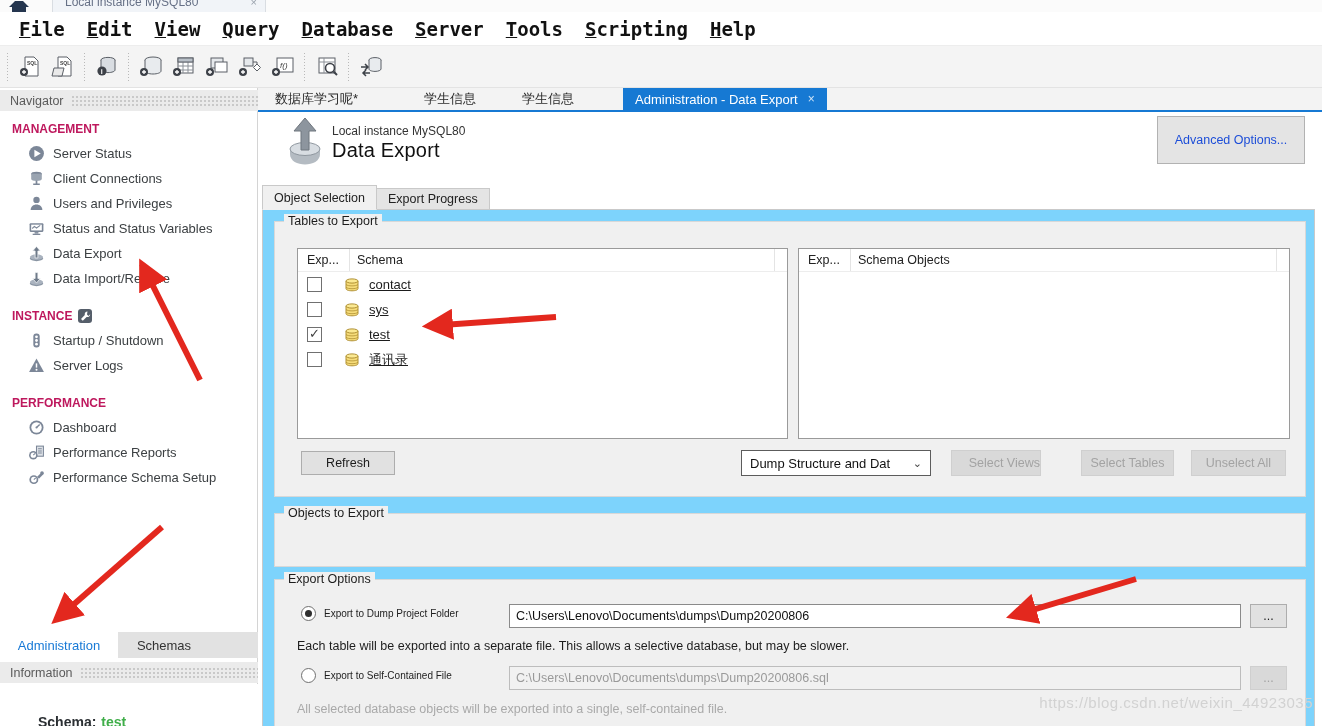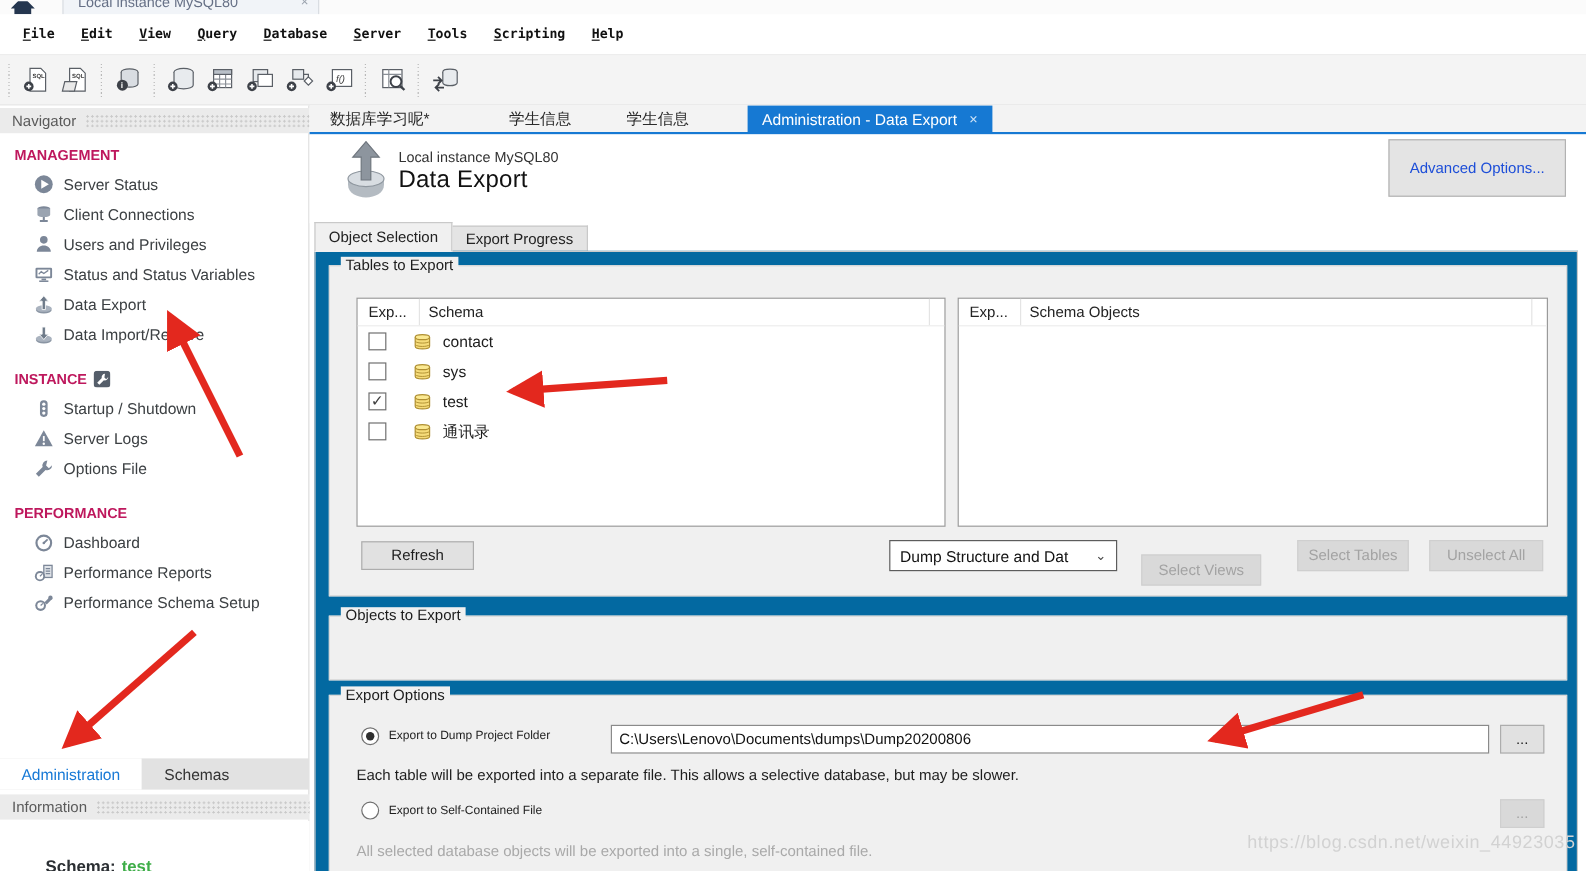--- a/index.html
+++ b/index.html
@@ -9,21 +9,21 @@
   
   .titlebar{position:absolute;left:0;top:0;width:1322px;height:12px;background:#fbfbfb;overflow:hidden;}
   .home-ic{position:absolute;left:8px;top:1px;width:22px;height:11px;}
   .conn-tab{position:absolute;left:52px;top:0;width:212px;height:12px;background:#f1f4f8;
     border-left:1px solid #d9dde2;border-right:1px solid #d9dde2;overflow:hidden;}
   .conn-tab .lbl{position:absolute;left:12px;top:-5px;font-size:12px;color:#667086;white-space:nowrap;}
   .conn-tab .x{position:absolute;right:8px;top:-4px;font-size:11px;color:#9aa2ad;}
 
   
   .menubar{position:absolute;left:0;top:12px;width:1322px;height:33px;background:#fff;display:flex;align-items:center;padding-left:8px;box-sizing:border-box;}
-  .menu-item{font-family:"DejaVu Sans Mono","Liberation Mono",monospace;font-weight:600;font-size:11px;color:#111;padding:3px 11px;cursor:default;}
+  .menu-item{font-family:"DejaVu Sans Mono","Liberation Mono",monospace;font-weight:600;font-size:19px;color:#111;padding:3px 11px;cursor:default;}
   .menu-item u{text-decoration:underline;}
 
   
   .toolbar{position:absolute;left:0;top:45px;width:1322px;height:43px;background:#f4f4f4;border-top:1px solid #ededed;border-bottom:1px solid #e3e3e3;display:flex;align-items:center;box-sizing:border-box;padding-left:2px;}
   .grip{width:5px;height:28px;margin:0 3px;background:repeating-linear-gradient(to bottom,#b9b9b9 0 1px,transparent 1px 3px);background-size:1px 100%;background-repeat:no-repeat;background-position:2px 0;}
   .tbtn{width:33px;height:34px;display:flex;align-items:center;justify-content:center;}
   .tbtn svg{width:26px;height:23px;}
 
   
   .sidebar{position:absolute;left:0;top:88px;width:258px;height:638px;background:#fff;border-right:1px solid #d4d4d4;box-sizing:border-box;}
@@ -57,49 +57,49 @@
   .export-hdr .bigicon{position:absolute;left:26px;top:4px;}
   .export-hdr .conn{position:absolute;left:74px;top:12px;font-size:12px;color:#333;}
   .export-hdr .title{position:absolute;left:74px;top:27px;font-size:20px;color:#111;letter-spacing:0.2px;}
   .adv-btn{position:absolute;right:17px;top:4px;width:146px;height:46px;background:#e4e4e4;border:1px solid #b2b2b2;display:flex;align-items:center;justify-content:center;font-size:12.5px;color:#1d4ed8;}
 
   .page-tabs{position:absolute;left:4px;top:98px;height:24px;display:flex;align-items:flex-end;}
   .page-tab{height:23px;display:flex;align-items:center;padding:0 11px;font-size:12.5px;border:1px solid #c9c9c9;}
   .page-tab.active{background:#f0f0f0;border-bottom:1px solid #f0f0f0;position:relative;z-index:2;}
   .page-tab.idle{background:#e4e4e4;height:20px;border-left:none;}
 
-  .content{position:absolute;left:4px;top:121px;width:1053px;height:517px;background:#0369a1;border:1px solid #c9c9c9;border-bottom:none;box-sizing:border-box;padding-left:48px;}
+  .content{position:absolute;left:4px;top:121px;width:1053px;height:517px;background:#7dd3fc;border:1px solid #c9c9c9;border-bottom:none;box-sizing:border-box;padding-left:48px;}
 
   .group{position:absolute;border:1px solid #d8d8d8;background:#f0f0f0;}
   .group>.glabel{position:absolute;top:-8px;left:9px;background:#f0f0f0;padding:0 4px;font-size:12.5px;color:#1c1c1c;}
 
   .g-tables{left:11px;top:11px;width:1030px;height:274px;}
   .listbox{position:absolute;background:#fff;border:1px solid #9a9a9a;}
   .list-l{left:22px;top:26px;width:489px;height:189px;}
   .list-r{left:523px;top:26px;width:490px;height:189px;}
   .list-hdr{display:flex;height:22px;align-items:center;border-bottom:1px solid #ededed;font-size:12.5px;color:#222;}
   .list-hdr .c1{width:52px;padding-left:9px;box-sizing:border-box;border-right:1px solid #e4e4e4;height:100%;display:flex;align-items:center;}
   .list-hdr .c2{flex:1;padding-left:7px;}
   .list-hdr .c3{width:12px;height:100%;border-left:1px solid #e4e4e4;}
   .lrow{display:flex;align-items:center;height:25px;}
   .lrow .cb{margin-left:9px;}
   .lrow .dbic{margin-left:21px;width:18px;height:14px;}
-  .lrow .nm{margin-left:8px;font-size:13px;color:#1d1d1d;}
+  .lrow .nm{margin-left:8px;font-size:13px;color:#1d1d1d;text-decoration:underline;}
 
   .cb{width:15px;height:15px;background:#fff;border:1px solid #707070;box-sizing:border-box;position:relative;flex:none;}
   .cb.on::after{content:"✓";position:absolute;left:1px;top:-2px;font-size:13px;color:#3f3f3f;}
   .radio{width:15px;height:15px;border:1px solid #707070;border-radius:50%;background:#fff;box-sizing:border-box;position:relative;flex:none;}
   .radio.on::after{content:"";position:absolute;left:3px;top:3px;width:7px;height:7px;border-radius:50%;background:#2f2f2f;}
 
   .btn{background:#e1e1e1;border:1px solid #adadad;display:flex;align-items:center;justify-content:center;font-size:12.5px;color:#1d1d1d;box-sizing:border-box;}
   .btn.disabled{background:#d9d9d9;border:1px solid #cfcfcf;color:#a3a3a3;}
   .refresh{position:absolute;left:26px;top:229px;width:94px;height:24px;}
   .ddl{position:absolute;left:466px;top:228px;width:190px;height:26px;background:#fff;border:1px solid #5c5c5c;display:flex;align-items:center;box-sizing:border-box;padding:0 8px;font-size:13px;color:#111;}
   .ddl .chev{margin-left:auto;color:#444;font-size:11px;}
-  .b-views{position:absolute;left:676px;top:240px;width:100px;height:26px;}
+  .b-views{position:absolute;left:676px;top:228px;width:90px;height:26px;justify-content:flex-end;}
   .b-tables{position:absolute;left:806px;top:228px;width:93px;height:26px;}
   .b-unsel{position:absolute;left:916px;top:228px;width:95px;height:26px;}
 
   .g-objects{left:11px;top:303px;width:1030px;height:52px;}
   .obj-row{position:absolute;left:0;top:18px;width:100%;height:20px;}
   .obj-opt{position:absolute;display:flex;align-items:center;gap:7px;font-size:13px;color:#1d1d1d;}
   .obj-opt.o1{left:22px;}
   .obj-opt.o2{left:371px;}
   .obj-opt.o3{left:684px;}
 
@@ -312,26 +312,20 @@
         <span>Startup / Shutdown</span>
       </div>
       <div class="tree-item">
         <svg viewBox="0 0 16 16">
             <path d="M8 1.5L15 14H1z" fill="#7c8798"></path>
             <rect x="7.3" y="6" width="1.4" height="4" fill="#fff"></rect>
             <circle cx="8" cy="12" r="0.95" fill="#fff"></circle>
           </svg>
         <span>Server Logs</span>
       </div>
-      <div class="tree-item">
-        <svg viewBox="0 0 16 16">
-            <path d="M10.8 1.6a3.9 3.9 0 0 0-3.7 5.1L1.8 12l2.3 2.3 5.3-5.3a3.9 3.9 0 0 0 5.1-3.7L12 7.8 9.8 5.6z" fill="#7c8798"></path>
-          </svg>
-        <span>Options File</span>
-      </div>
 
       <div class="sec-title" style="margin-top:10px;">
           <span>PERFORMANCE</span>
         </div>
       <div class="tree-item">
         <svg viewBox="0 0 16 16">
             <circle cx="8" cy="8" r="6.6" fill="#7c8798"></circle>
             <circle cx="8" cy="8" r="4.9" fill="#fff"></circle>
             <path d="M8 8l3-2.8" stroke="#7c8798" stroke-width="1.4" fill="none"></path>
             <circle cx="8" cy="8" r="1" fill="#7c8798"></circle>
@@ -508,20 +502,21 @@
         <input class="path-input" type="text" value="C:\Users\Lenovo\Documents\dumps\Dump20200806" style="">
         <div class="btn browse">
             <span>...</span>
           </div>
         <div class="hint hint1">Each table will be exported into a separate file. This allows a selective database, but may be slower.</div>
 
         <div class="opt-row row2">
           <span class="radio"></span>
           <span class="rlabel">Export to Self-Contained File</span>
         </div>
+        <input class="path-input dis" type="text" value="C:\Users\Lenovo\Documents\dumps\Dump20200806.sql" style="">
         <div class="btn disabled browse dis">
             <span>...</span>
           </div>
         <div class="hint hint2">All selected database objects will be exported into a single, self-contained file.</div>
       </div>
     </div>
   </div>
 
   <div class="watermark">https://blog.csdn.net/weixin_44923035</div>
 

